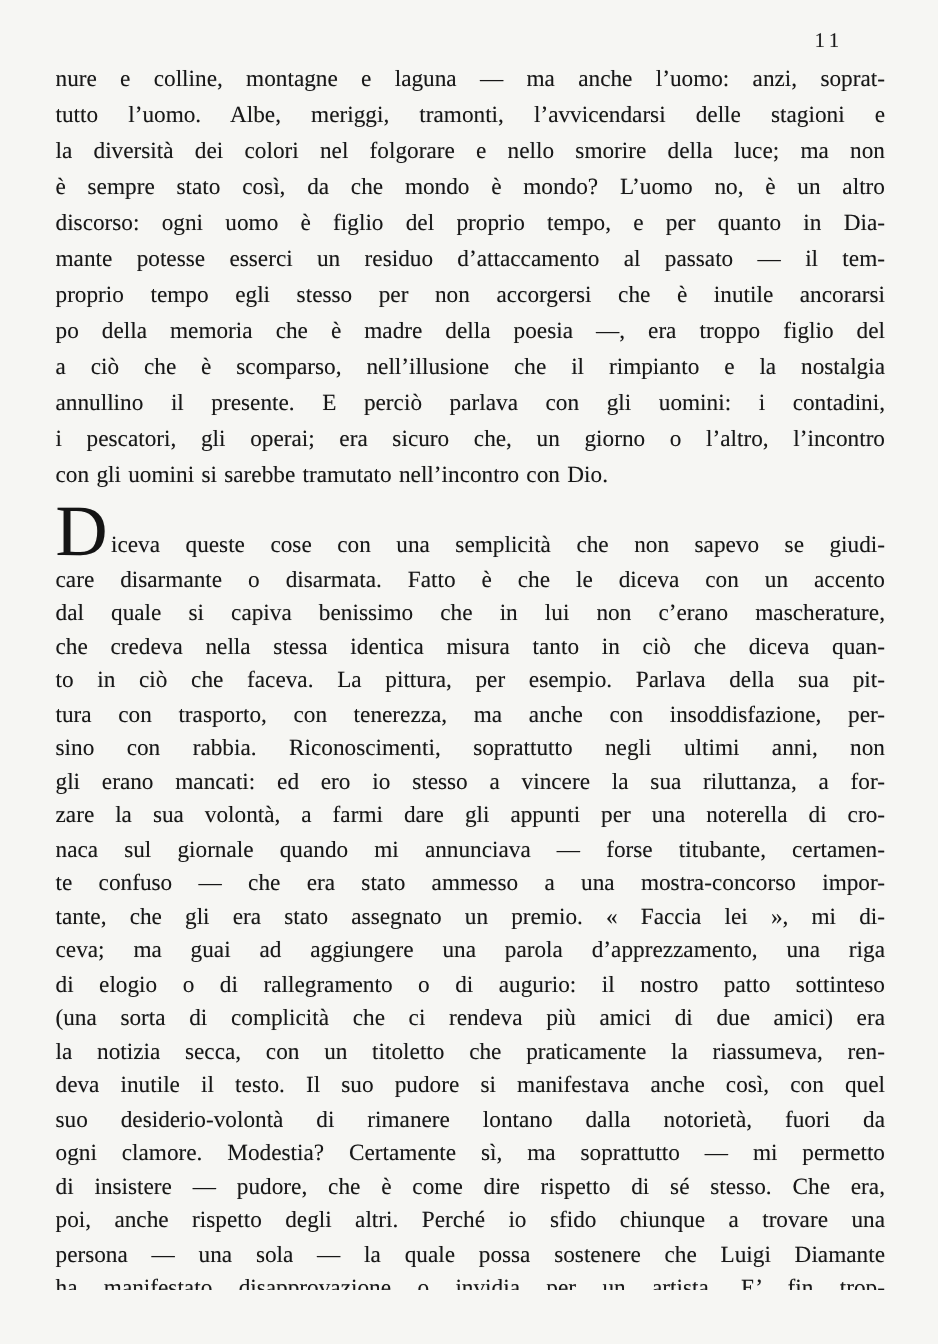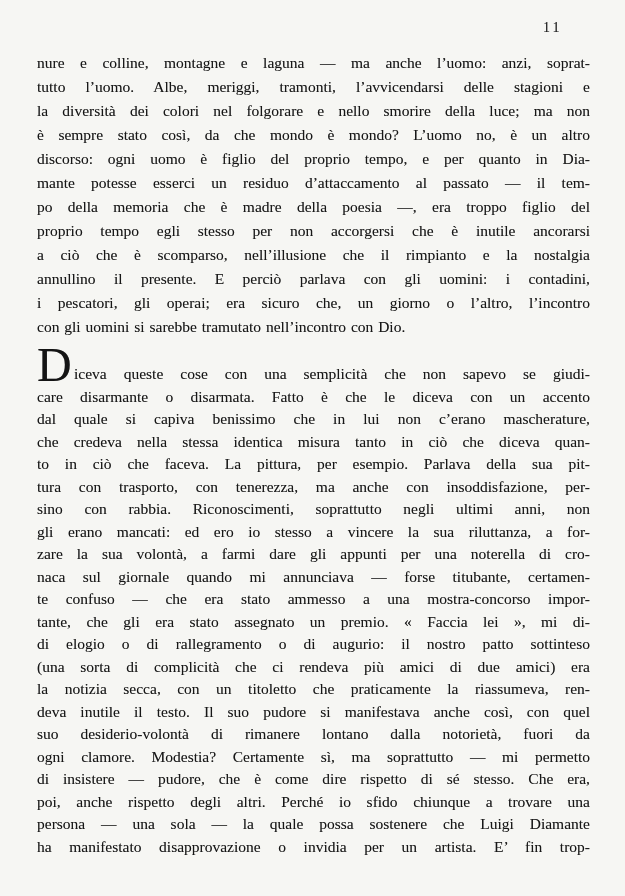--- a/index.html
+++ b/index.html
@@ -21,21 +21,21 @@
     position: absolute;
     top: 20px;
     left: 543px;
     font-size: 14px;
     letter-spacing: 3px;
     color: #1b1b1b;
   }
   .text-block {
     position: absolute;
     left: 37px;
-    top: 51px;
+    top: 41px;
     width: 553px;
   }
   .line {
     font-size: 15.5px;
     text-align: justify;
     text-align-last: justify;
     word-spacing: 1px;
     white-space: nowrap;
   }
   .para-1 .line {
@@ -85,22 +85,22 @@
 
     <div class="para-1">
       <div class="lines">
 
       <div class="line">nure e colline, montagne e laguna — ma anche l’uomo: anzi, soprat-</div>
           <div class="line">tutto l’uomo. Albe, meriggi, tramonti, l’avvicendarsi delle stagioni e</div>
           <div class="line">la diversità dei colori nel folgorare e nello smorire della luce; ma non</div>
           <div class="line">è sempre stato così, da che mondo è mondo? L’uomo no, è un altro</div>
           <div class="line">discorso: ogni uomo è figlio del proprio tempo, e per quanto in Dia-</div>
           <div class="line">mante potesse esserci un residuo d’attaccamento al passato — il tem-</div>
+          <div class="line">proprio tempo egli stesso per non accorgersi che è inutile ancorarsi</div>
           <div class="line">po della memoria che è madre della poesia —, era troppo figlio del</div>
-          <div class="line">proprio tempo egli stesso per non accorgersi che è inutile ancorarsi</div>
           <div class="line">a ciò che è scomparso, nell’illusione che il rimpianto e la nostalgia</div>
           <div class="line">annullino il presente. E perciò parlava con gli uomini: i contadini,</div>
           <div class="line">i pescatori, gli operai; era sicuro che, un giorno o l’altro, l’incontro</div>
           <div class="line">con gli uomini si sarebbe tramutato nell’incontro con Dio.</div>
         </div>
     </div>
 
     <div class="para-2">
       <div class="first-line">
         <span class="drop-cap">D</span><span>iceva queste cose con una semplicità che non sapevo se giudi-</span>
@@ -111,20 +111,21 @@
           <div class="line">dal quale si capiva benissimo che in lui non c’erano mascherature,</div>
           <div class="line">che credeva nella stessa identica misura tanto in ciò che diceva quan-</div>
           <div class="line">to in ciò che faceva. La pittura, per esempio. Parlava della sua pit-</div>
           <div class="line">tura con trasporto, con tenerezza, ma anche con insoddisfazione, per-</div>
           <div class="line">sino con rabbia. Riconoscimenti, soprattutto negli ultimi anni, non</div>
           <div class="line">gli erano mancati: ed ero io stesso a vincere la sua riluttanza, a for-</div>
           <div class="line">zare la sua volontà, a farmi dare gli appunti per una noterella di cro-</div>
           <div class="line">naca sul giornale quando mi annunciava — forse titubante, certamen-</div>
           <div class="line">te confuso — che era stato ammesso a una mostra-concorso impor-</div>
           <div class="line">tante, che gli era stato assegnato un premio. « Faccia lei », mi di-</div>
+          <div class="line">ceva; ma guai ad aggiungere una parola d’apprezzamento, una riga</div>
           <div class="line">di elogio o di rallegramento o di augurio: il nostro patto sottinteso</div>
           <div class="line">(una sorta di complicità che ci rendeva più amici di due amici) era</div>
           <div class="line">la notizia secca, con un titoletto che praticamente la riassumeva, ren-</div>
           <div class="line">deva inutile il testo. Il suo pudore si manifestava anche così, con quel</div>
           <div class="line">suo desiderio-volontà di rimanere lontano dalla notorietà, fuori da</div>
           <div class="line">ogni clamore. Modestia? Certamente sì, ma soprattutto — mi permetto</div>
           <div class="line">di insistere — pudore, che è come dire rispetto di sé stesso. Che era,</div>
           <div class="line">poi, anche rispetto degli altri. Perché io sfido chiunque a trovare una</div>
           <div class="line">persona — una sola — la quale possa sostenere che Luigi Diamante</div>
           <div class="line">ha manifestato disapprovazione o invidia per un artista. E’ fin trop-</div>

